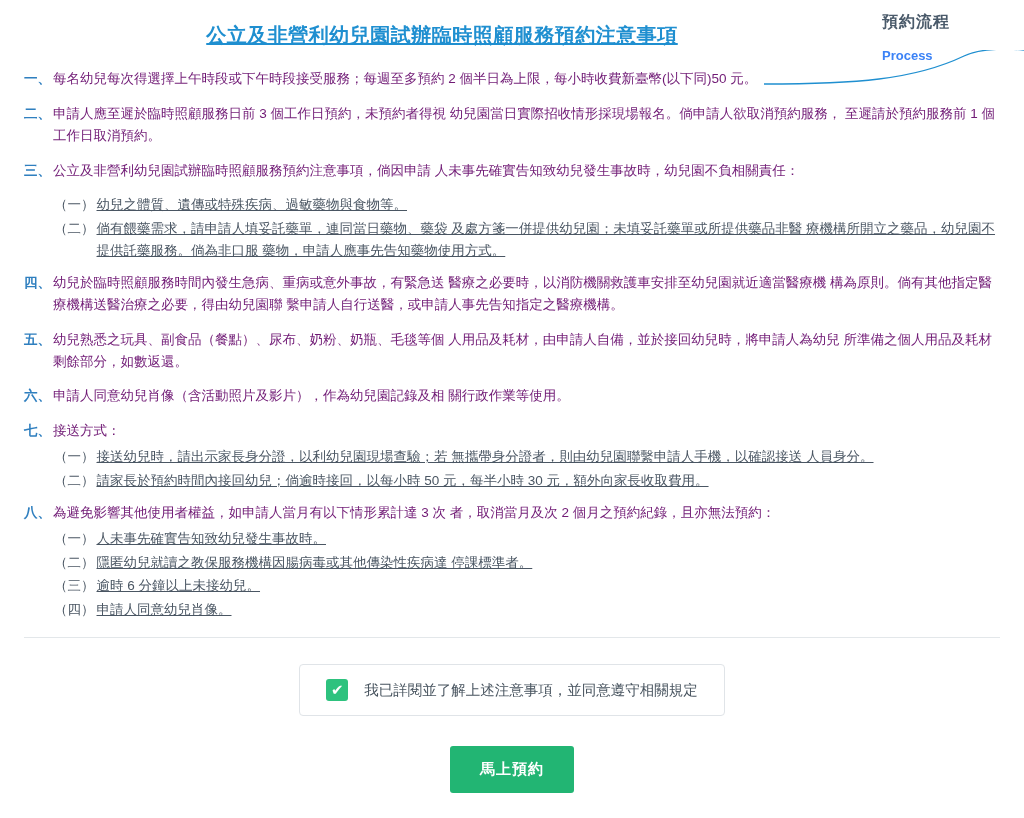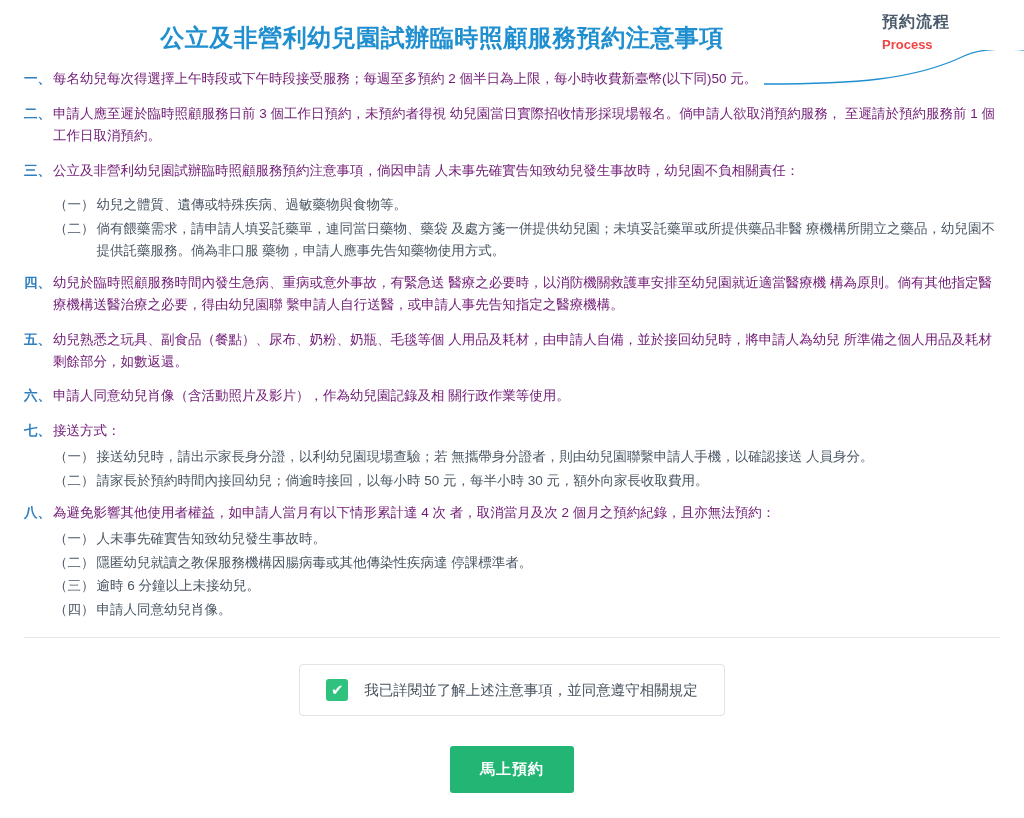--- a/index.html
+++ b/index.html
@@ -20,45 +20,46 @@
   }
 
   
   .header {
     position: relative;
     padding: 14px 0 6px 0;
     height: 64px;
   }
   .main-title {
     text-align: center;
-    font-size: 24px;
+    font-size: 20px;
     font-weight: bold;
     color: #1f8fd0;
     letter-spacing: 0.5px;
     padding-right: 140px;
     padding-top: 8px;
+    text-decoration: underline;
   }
   .process-box {
     position: absolute;
     right: 22px;
     top: 12px;
     text-align: left;
     width: 120px;
   }
   .process-zh {
     font-size: 16px;
     color: #4a5a6a;
     font-weight: bold;
     letter-spacing: 1px;
   }
   .process-en {
     font-size: 13px;
-    color: #ef4444;
-    font-weight: bold;
-    margin-top: 4px;
+    color: #3b82f6;
+    font-weight: bold;
+    margin-top: 15px;
   }
   .process-curve {
     position: absolute;
     right: 0;
     top: 50px;
     width: 260px;
     height: 36px;
     pointer-events: none;
   }
 
@@ -94,21 +95,21 @@
     align-items: flex-start;
     padding-left: 30px;
     margin-bottom: 2px;
     color: #4a5663;
   }
   .sub-marker {
     flex: 0 0 auto;
     white-space: nowrap;
     padding-right: 2px;
   }
-  .sub-text { flex: 1 1 auto; }
+  .sub-text { flex: 1 1 auto; text-decoration: underline; }
 
   .divider {
     margin: 16px 24px 0 24px;
     border-top: 1px solid #e3e7ea;
   }
 
   
   .agree-wrap {
     display: flex;
     justify-content: center;
@@ -231,21 +232,21 @@
         <span class="sub-text">接送幼兒時，請出示家長身分證，以利幼兒園現場查驗；若 無攜帶身分證者，則由幼兒園聯繫申請人手機，以確認接送 人員身分。</span>
       </li>
       <li class="sub-item">
         <span class="sub-marker">（二）</span>
         <span class="sub-text">請家長於預約時間內接回幼兒；倘逾時接回，以每小時 50 元，每半小時 30 元，額外向家長收取費用。</span>
       </li>
     </ul>
 
     <div class="clause" style="margin-top:10px;margin-bottom:4px;">
       <span class="clause-num">八、</span>
-      <span class="clause-text">為避免影響其他使用者權益，如申請人當月有以下情形累計達 4 次 者，取消當月及次 2 個月之預約紀錄，且亦無法預約：</span>
+      <span class="clause-text">為避免影響其他使用者權益，如申請人當月有以下情形累計達 3 次 者，取消當月及次 2 個月之預約紀錄，且亦無法預約：</span>
     </div>
     <ul class="sub-list">
       <li class="sub-item">
         <span class="sub-marker">（一）</span>
         <span class="sub-text">人未事先確實告知致幼兒發生事故時。</span>
       </li>
       <li class="sub-item">
         <span class="sub-marker">（二）</span>
         <span class="sub-text">隱匿幼兒就讀之教保服務機構因腸病毒或其他傳染性疾病達 停課標準者。</span>
       </li>

